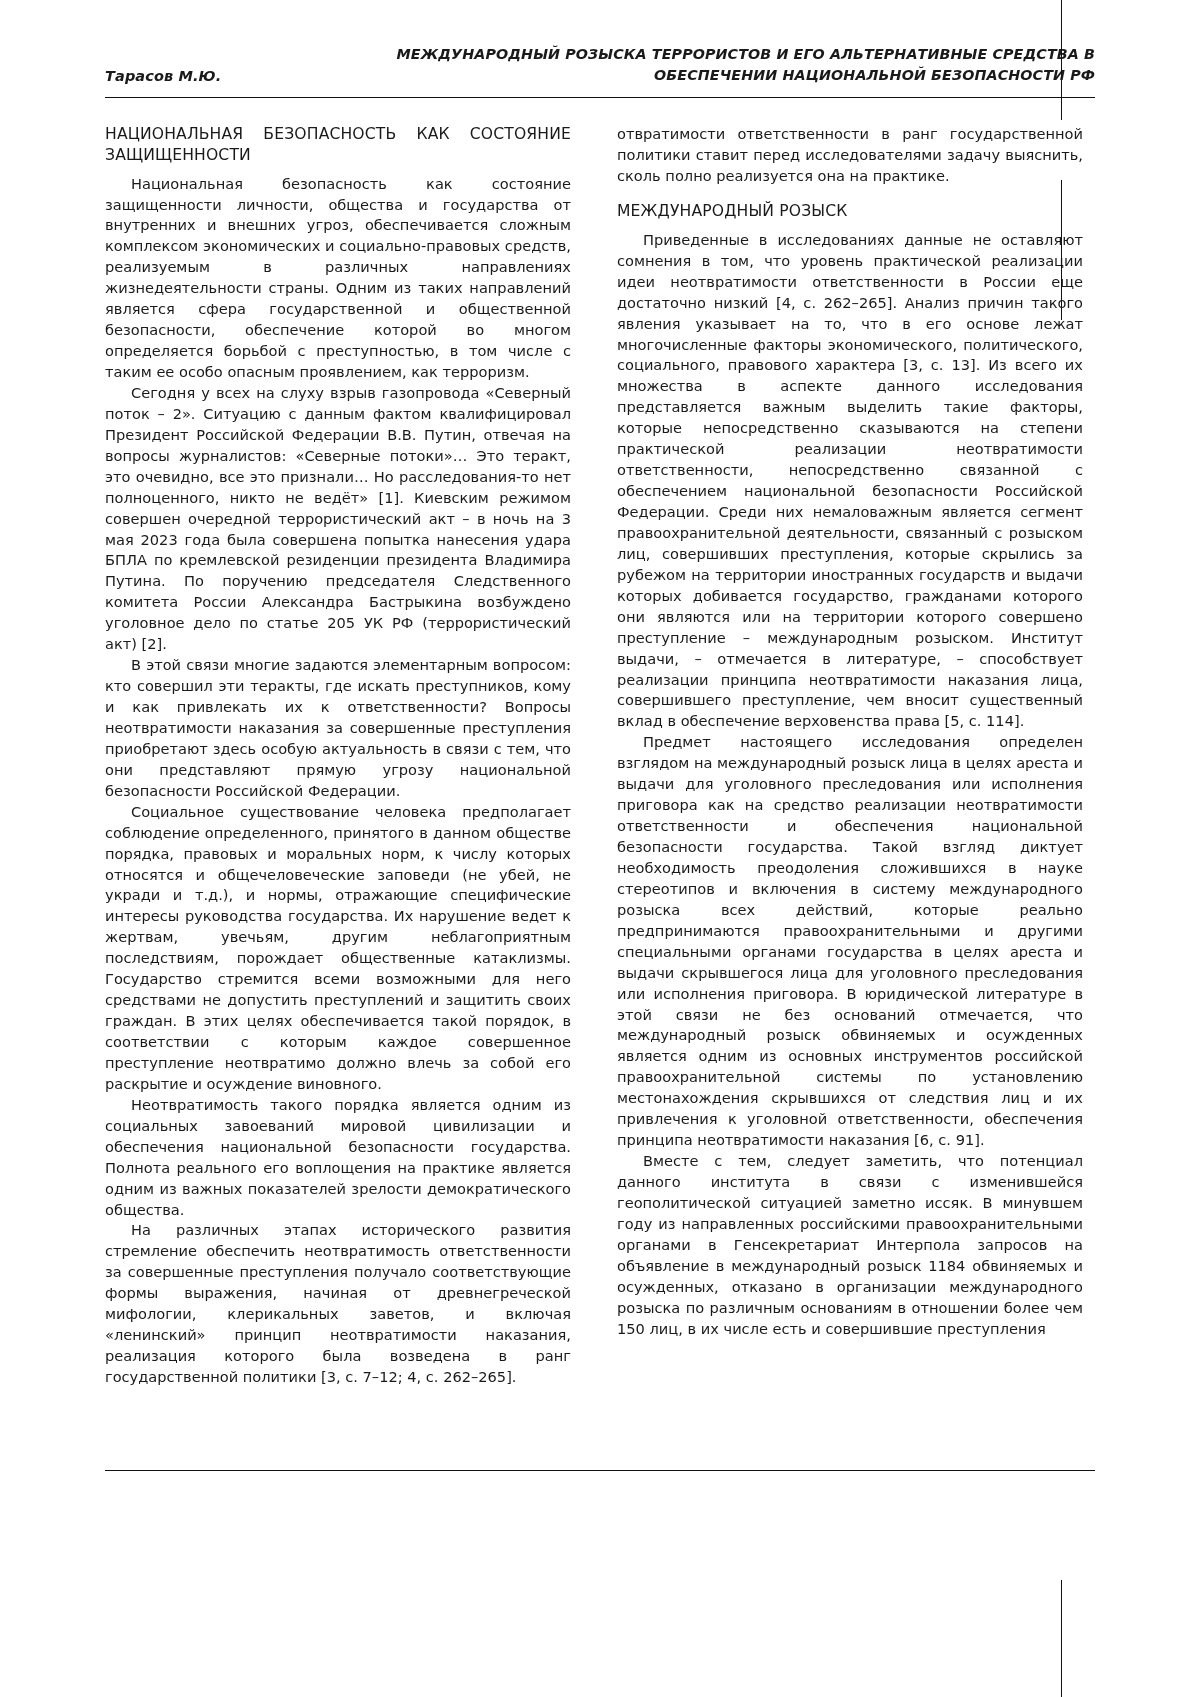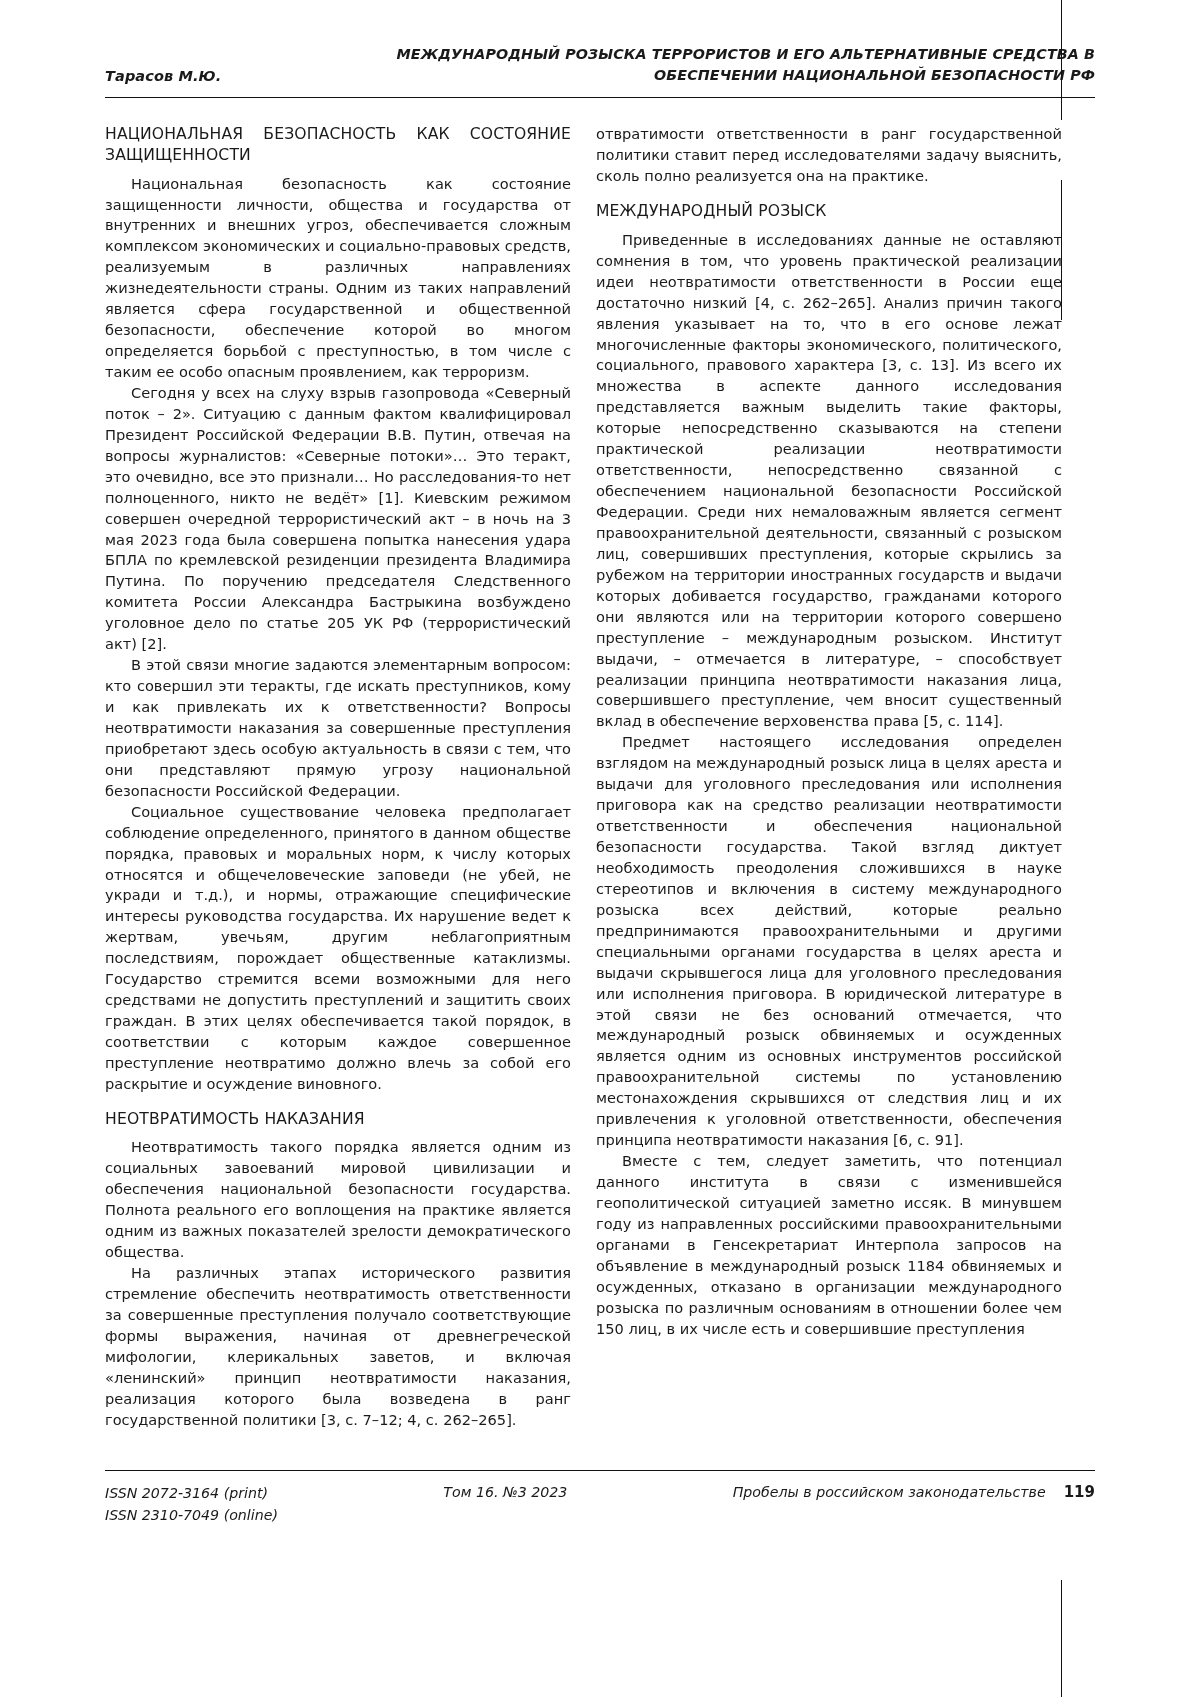--- a/index.html
+++ b/index.html
@@ -52,21 +52,21 @@
   }
   .header-rule {
     border-top: 1px solid #111;
     margin-top: 2px;
     margin-bottom: 26px;
   }
 
   
   .columns {
     display: flex;
-    gap: 25px;
+    gap: 46px;
     height: 1330px;
   }
   .col {
     width: 466px;
     font-size: 14.6px;
     line-height: 1.435;
     text-align: justify;
     hyphens: auto;
   }
   .col p {
@@ -135,45 +135,33 @@
   <div class="header-rule"></div>
 
   <div class="columns">
 
     <div class="col">
       <h2 class="sec">НАЦИОНАЛЬНАЯ БЕЗОПАСНОСТЬ КАК СОСТОЯНИЕ ЗАЩИЩЕННОСТИ</h2>
       <p>Национальная безопасность как состояние защищенности личности, общества и государства от внутренних и внешних угроз, обеспечивается сложным комплексом экономических и социально-правовых средств, реализуемым в различных направлениях жизнедеятельности страны. Одним из таких направлений является сфера государственной и общественной безопасности, обеспечение которой во многом определяется борьбой с преступностью, в том числе с таким ее особо опасным проявлением, как терроризм.</p>
       <p>Сегодня у всех на слуху взрыв газопровода «Северный поток – 2». Ситуацию с данным фактом квалифицировал Президент Российской Федерации В.В. Путин, отвечая на вопросы журналистов: «Северные потоки»… Это теракт, это очевидно, все это признали… Но расследования-то нет полноценного, никто не ведёт» [1]. Киевским режимом совершен очередной террористический акт – в ночь на 3 мая 2023 года была совершена попытка нанесения удара БПЛА по кремлевской резиденции президента Владимира Путина. По поручению председателя Следственного комитета России Александра Бастрыкина возбуждено уголовное дело по статье 205 УК РФ (террористический акт) [2].</p>
       <p>В этой связи многие задаются элементарным вопросом: кто совершил эти теракты, где искать преступников, кому и как привлекать их к ответственности? Вопросы неотвратимости наказания за совершенные преступления приобретают здесь особую актуальность в связи с тем, что они представляют прямую угрозу национальной безопасности Российской Федерации.</p>
       <p>Социальное существование человека предполагает соблюдение определенного, принятого в данном обществе порядка, правовых и моральных норм, к числу которых относятся и общечеловеческие заповеди (не убей, не укради и т.д.), и нормы, отражающие специфические интересы руководства государства. Их нарушение ведет к жертвам, увечьям, другим неблагоприятным последствиям, порождает общественные катаклизмы. Государство стремится всеми возможными для него средствами не допустить преступлений и защитить своих граждан. В этих целях обеспечивается такой порядок, в соответствии с которым каждое совершенное преступление неотвратимо должно влечь за собой его раскрытие и осуждение виновного.</p>
-      <h2 class="sec spaced">НЕОТВРАТИМОСТЬ НАКАЗАНИЯ</h2>
       <p>Неотвратимость такого порядка является одним из социальных завоеваний мировой цивилизации и обеспечения национальной безопасности государства. Полнота реального его воплощения на практике является одним из важных показателей зрелости демократического общества.</p>
       <p>На различных этапах исторического развития стремление обеспечить неотвратимость ответственности за совершенные преступления получало соответствующие формы выражения, начиная от древнегреческой мифологии, клерикальных заветов, и включая «ленинский» принцип неотвратимости наказания, реализация которого была возведена в ранг государственной политики [3, с. 7–12; 4, с. 262–265].</p>
     </div>
 
     <div class="col">
       <p class="noindent">отвратимости ответственности в ранг государственной политики ставит перед исследователями задачу выяснить, сколь полно реализуется она на практике.</p>
       <h2 class="sec spaced">МЕЖДУНАРОДНЫЙ РОЗЫСК</h2>
       <p>Приведенные в исследованиях данные не оставляют сомнения в том, что уровень практической реализации идеи неотвратимости ответственности в России еще достаточно низкий [4, с. 262–265]. Анализ причин такого явления указывает на то, что в его основе лежат многочисленные факторы экономического, политического, социального, правового характера [3, с. 13]. Из всего их множества в аспекте данного исследования представляется важным выделить такие факторы, которые непосредственно сказываются на степени практической реализации неотвратимости ответственности, непосредственно связанной с обеспечением национальной безопасности Российской Федерации. Среди них немаловажным является сегмент правоохранительной деятельности, связанный с розыском лиц, совершивших преступления, которые скрылись за рубежом на территории иностранных государств и выдачи которых добивается государство, гражданами которого они являются или на территории которого совершено преступление – международным розыском. Институт выдачи, – отмечается в литературе, – способствует реализации принципа неотвратимости наказания лица, совершившего преступление, чем вносит существенный вклад в обеспечение верховенства права [5, с. 114].</p>
       <p>Предмет настоящего исследования определен взглядом на международный розыск лица в целях ареста и выдачи для уголовного преследования или исполнения приговора как на средство реализации неотвратимости ответственности и обеспечения национальной безопасности государства. Такой взгляд диктует необходимость преодоления сложившихся в науке стереотипов и включения в систему международного розыска всех действий, которые реально предпринимаются правоохранительными и другими специальными органами государства в целях ареста и выдачи скрывшегося лица для уголовного преследования или исполнения приговора. В юридической литературе в этой связи не без оснований отмечается, что международный розыск обвиняемых и осужденных является одним из основных инструментов российской правоохранительной системы по установлению местонахождения скрывшихся от следствия лиц и их привлечения к уголовной ответственности, обеспечения принципа неотвратимости наказания [6, с. 91].</p>
       <p>Вместе с тем, следует заметить, что потенциал данного института в связи с изменившейся геополитической ситуацией заметно иссяк. В минувшем году из направленных российскими правоохранительными органами в Генсекретариат Интерпола запросов на объявление в международный розыск 1184 обвиняемых и осужденных, отказано в организации международного розыска по различным основаниям в отношении более чем 150 лиц, в их числе есть и совершившие преступления</p>
     </div>
 
   </div>
 
   <div class="footer-rule"></div>
-  <div class="footer">
-    <div class="footer-left">
-      <div>ISSN 2072-3164 (print)</div>
-      <div>ISSN 2310-7049 (online)</div>
-    </div>
-    <div class="footer-mid">Том 16. №3 2023</div>
-    <div class="footer-right">
-      <div>Пробелы в российском законодательстве</div>
-      <div class="footer-page">119</div>
-    </div>
-  </div>
 
   <div class="crop-mark crop-v-top"></div>
   <div class="crop-mark crop-v-mid"></div>
   <div class="crop-mark crop-v-bot"></div>
 
 </div>
 
 </body></html>

